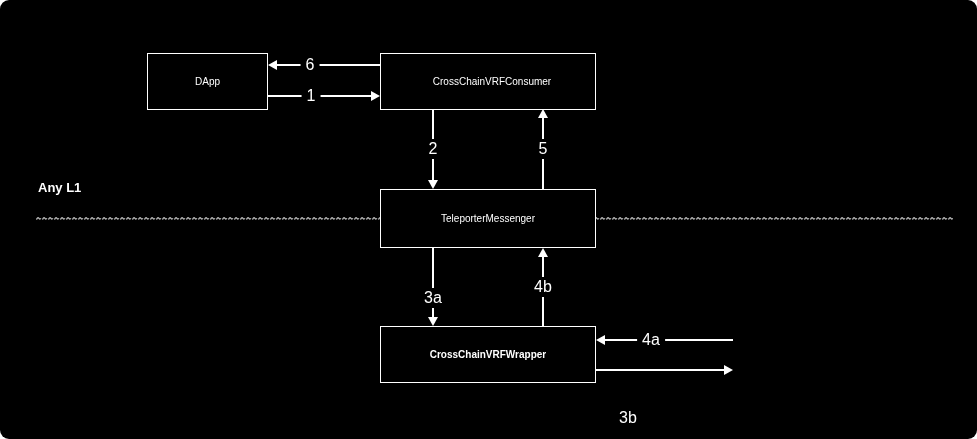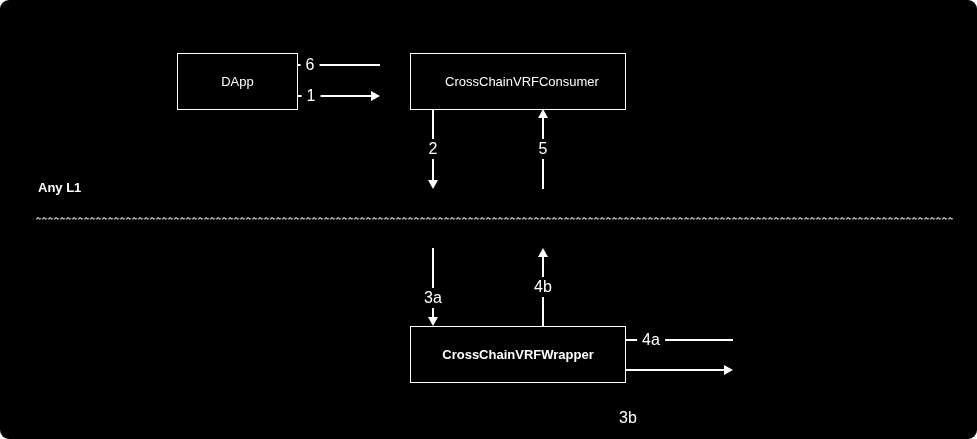--- a/index.html
+++ b/index.html
@@ -14,23 +14,22 @@
   }
   .node {
     position: absolute;
     box-sizing: border-box;
     border: 1.5px solid #ffffff;
     background: #000000;
     color: #ffffff;
     display: flex;
     align-items: center;
     justify-content: center;
-    font-size: 13px;
+    font-size: 10px;
     z-index: 2;
-    margin-left: 30px;
   }
   #node-dapp      { left: 147px; top: 53px;  width: 121px; height: 57px; }
   #node-consumer  { left: 380px; top: 53px;  width: 216px; height: 57px; padding-left: 8px; }
   #node-messenger { left: 380px; top: 189px; width: 216px; height: 59px; }
   #node-wrapper   { left: 380px; top: 326px; width: 216px; height: 57px; font-weight: bold; }
   #node-chainlink {
     left: 733px; top: 325px; width: 121px; height: 61px;
     background: #86a4f1; border-color: #3e4fa3; color: #000000;
   }
   .divider { position: absolute; left: 36px; top: 215px; z-index: 1; }
@@ -79,20 +78,23 @@
   </svg>
 
   <div class="region-label" id="region-top">Any L1</div>
 
   <div class="node" id="node-dapp">
     <span>DApp</span>
   </div>
   <div class="node" id="node-consumer">
     <span>CrossChainVRFConsumer</span>
   </div>
+  <div class="node" id="node-messenger">
+    <span>TeleporterMessenger</span>
+  </div>
   <div class="node" id="node-wrapper">
     <span>CrossChainVRFWrapper</span>
   </div>
 
   <span class="ah ah-left" style="left:268px; top:60px;"></span>
   <div class="hline" style="left:277px; top:64px; width:103px;"></div>
   <span class="edge-label" style="left:310px; top:65px;">6</span>
 
   <div class="hline" style="left:268px; top:95px; width:103px;"></div>
   <span class="ah ah-right" style="left:371px; top:91px;"></span>

